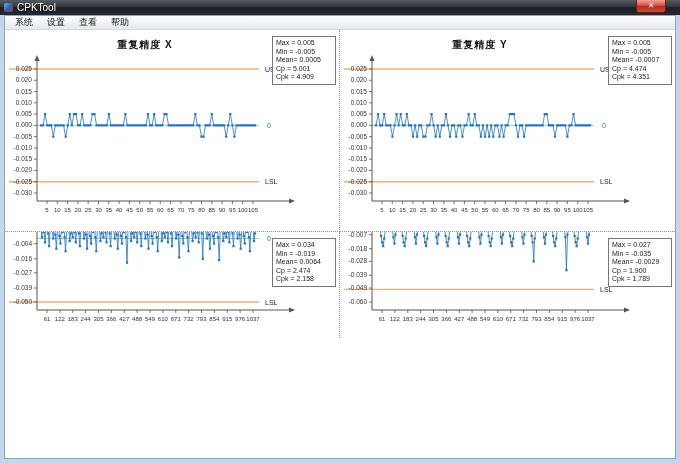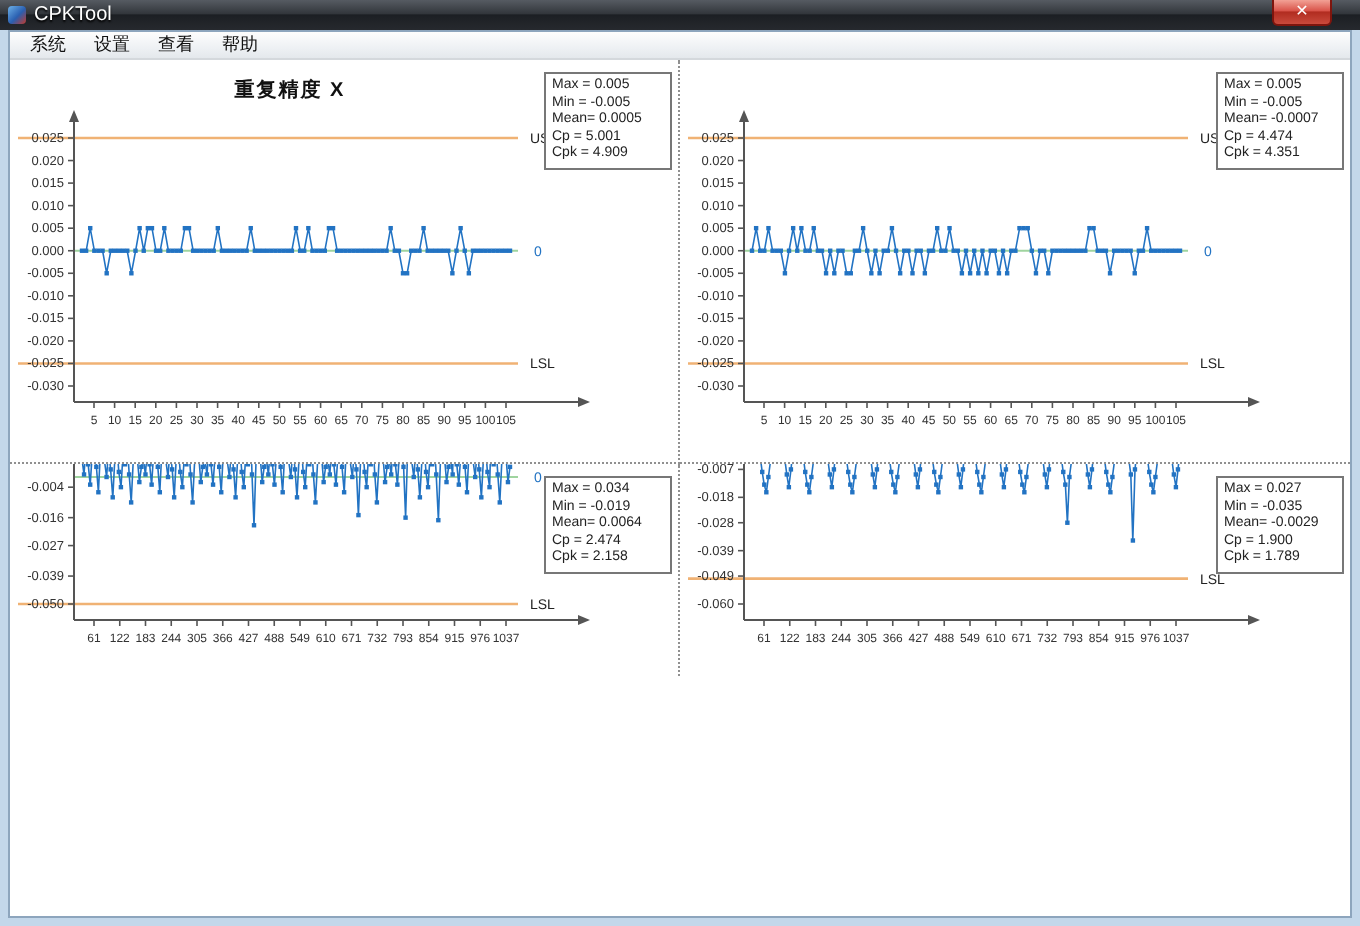--- a/index.html
+++ b/index.html
@@ -232,20 +232,21 @@
             <rect x="236.61153846153846" y="69.26363636363638" width="2.2" height="2.2" fill="#2273c3"></rect>
             <rect x="238.66923076923075" y="69.26363636363638" width="2.2" height="2.2" fill="#2273c3"></rect>
             <rect x="240.72692307692307" y="69.26363636363638" width="2.2" height="2.2" fill="#2273c3"></rect>
             <rect x="242.78461538461536" y="69.26363636363638" width="2.2" height="2.2" fill="#2273c3"></rect>
             <rect x="244.84230769230768" y="69.26363636363638" width="2.2" height="2.2" fill="#2273c3"></rect>
             <rect x="246.89999999999998" y="69.26363636363638" width="2.2" height="2.2" fill="#2273c3"></rect>
           </svg>
       </div>
 
       <div class="panel top br-top">
+        <div class="chart-title">重复精度 Y</div>
         <div class="stats-box">
           <div>Max = 0.005</div>
           <div>Min = -0.005</div>
           <div>Mean= -0.0007</div>
           <div>Cp = 4.474</div>
           <div>Cpk = 4.351</div>
         </div>
         <svg class="plot" viewBox="0 0 300 172">
             <line x1="2" y1="14" x2="252" y2="14" stroke="#f0b274" stroke-width="1.3"></line>
             <text x="258" y="16.5" font-size="7" fill="#222">USL</text>

